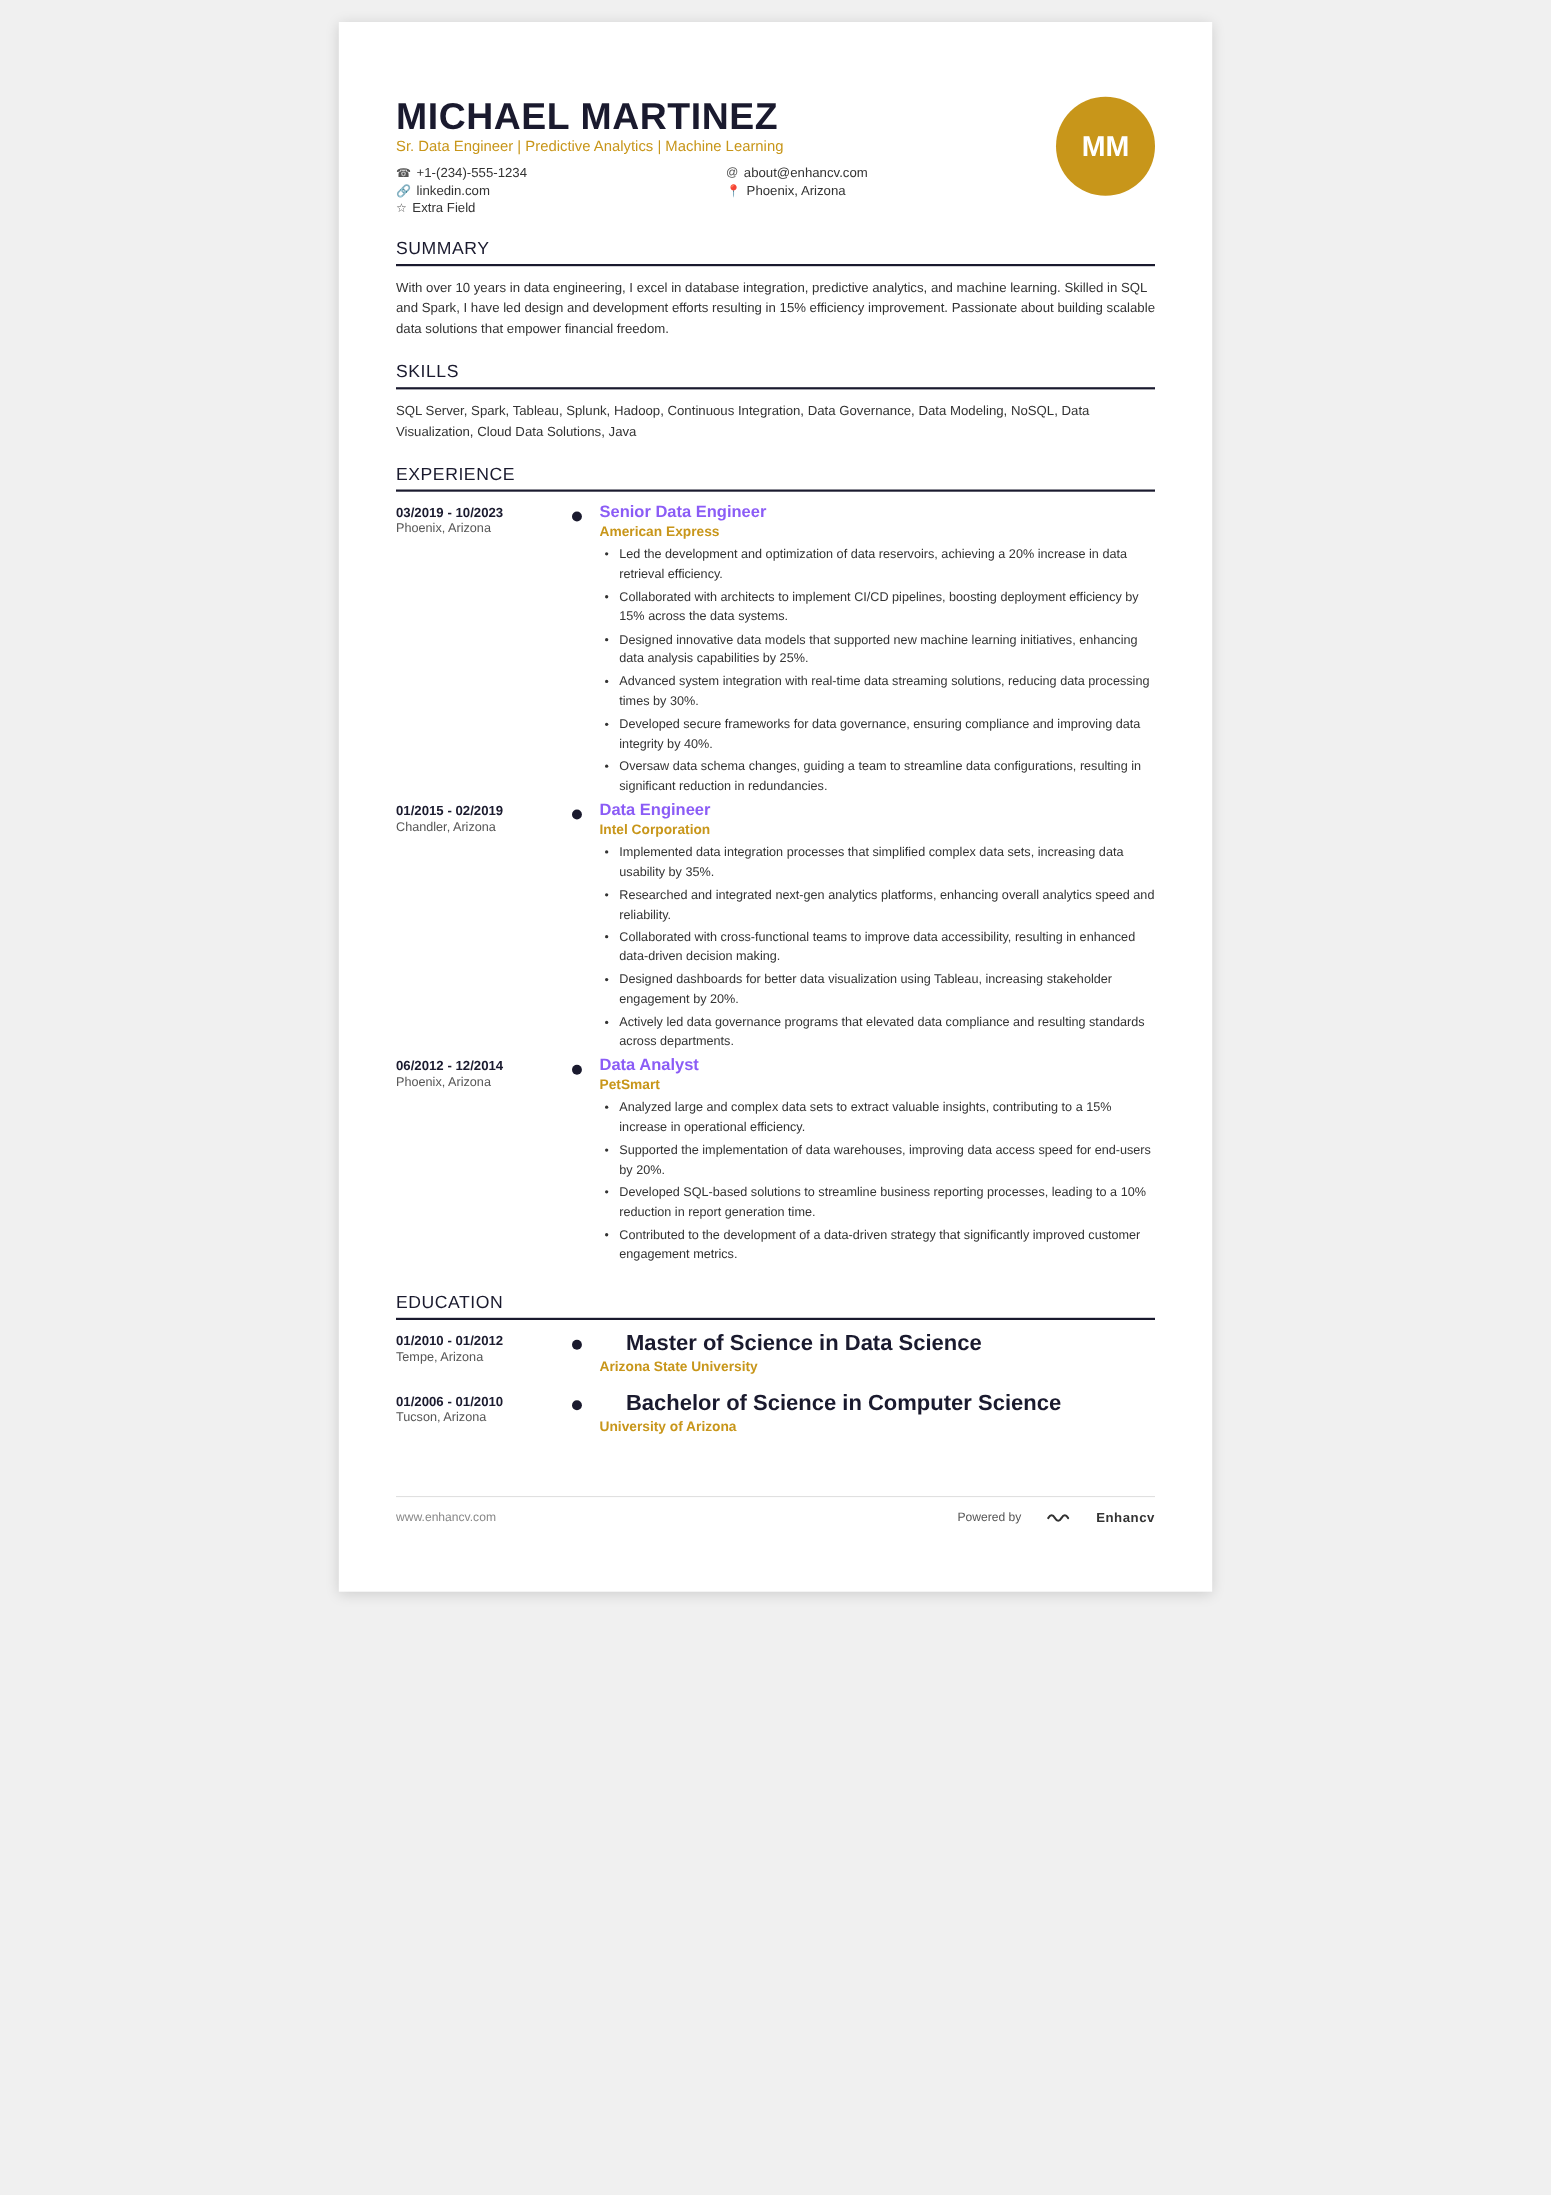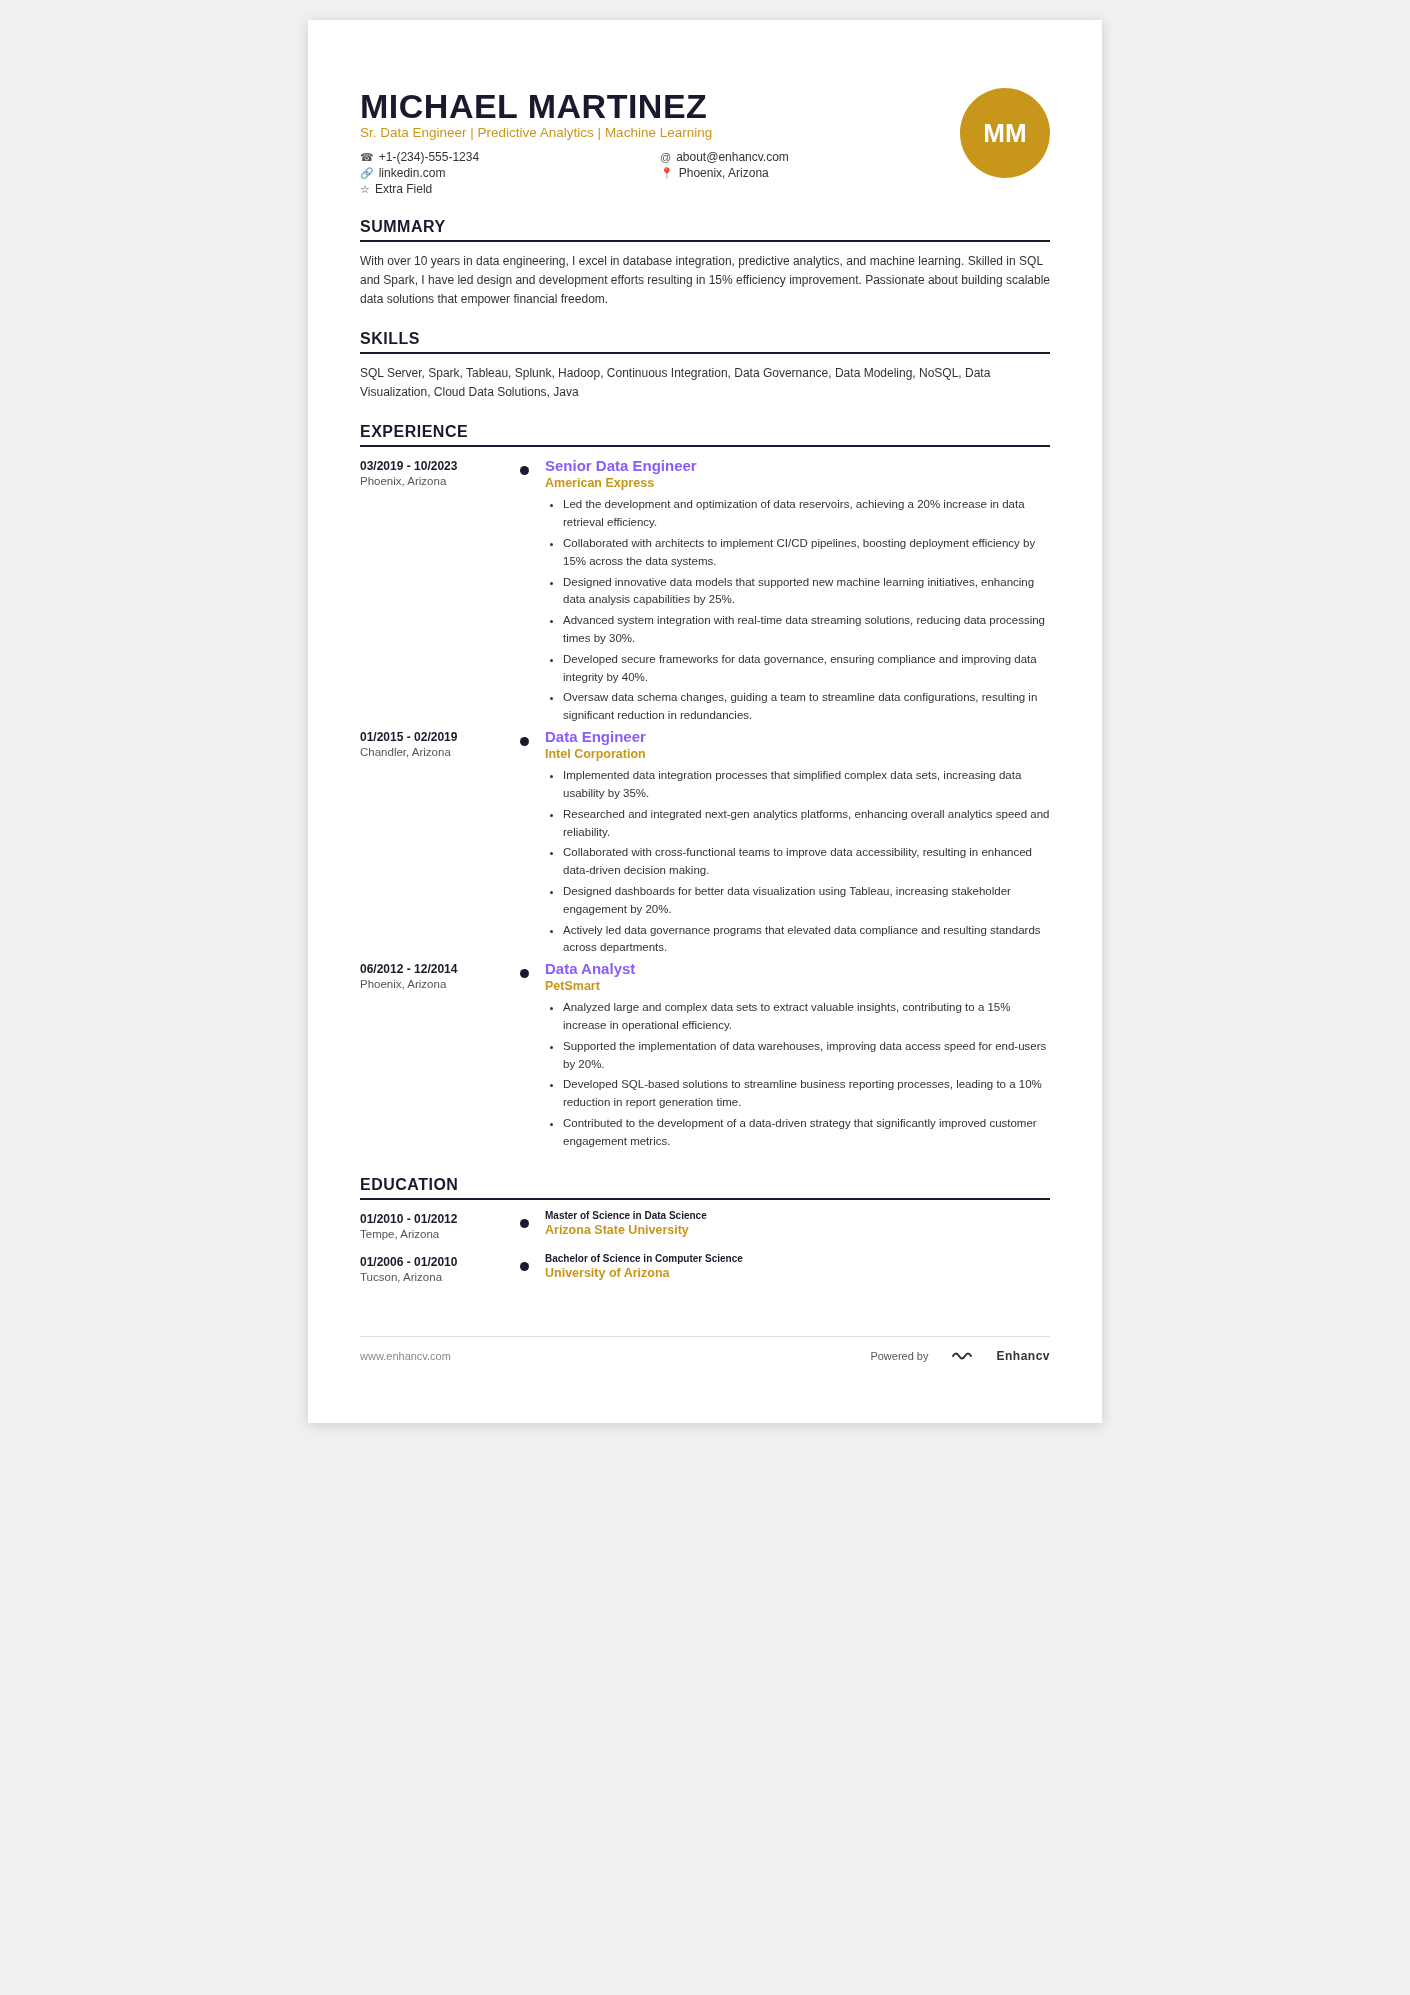--- a/index.html
+++ b/index.html
@@ -68,21 +68,21 @@
       font-weight: 700;
       flex-shrink: 0;
       margin-left: 20px;
     }
     
     .section {
       margin-top: 22px;
     }
     .section-title {
       font-size: 16px;
-      font-weight: 700;
+      font-weight: 400;
       color: #1a1a2e;
       text-transform: uppercase;
       border-bottom: 2px solid #1a1a2e;
       padding-bottom: 4px;
       margin-bottom: 10px;
       letter-spacing: 0.5px;
     }
     .section-text {
       font-size: 12px;
       color: #333;
@@ -166,23 +166,24 @@
       vertical-align: top;
       padding-top: 4px;
       text-align: center;
     }
     .edu-right {
       vertical-align: top;
       padding-left: 12px;
       padding-bottom: 16px;
     }
     .edu-degree {
-      font-size: 10px;
+      font-size: 20px;
       font-weight: 700;
       color: #1a1a2e;
+      margin-left: 24px;
     }
     .edu-school {
       font-size: 12.5px;
       font-weight: 700;
       color: #c8961a;
       margin-top: 2px;
     }
     
     .footer {
       margin-top: 40px;

